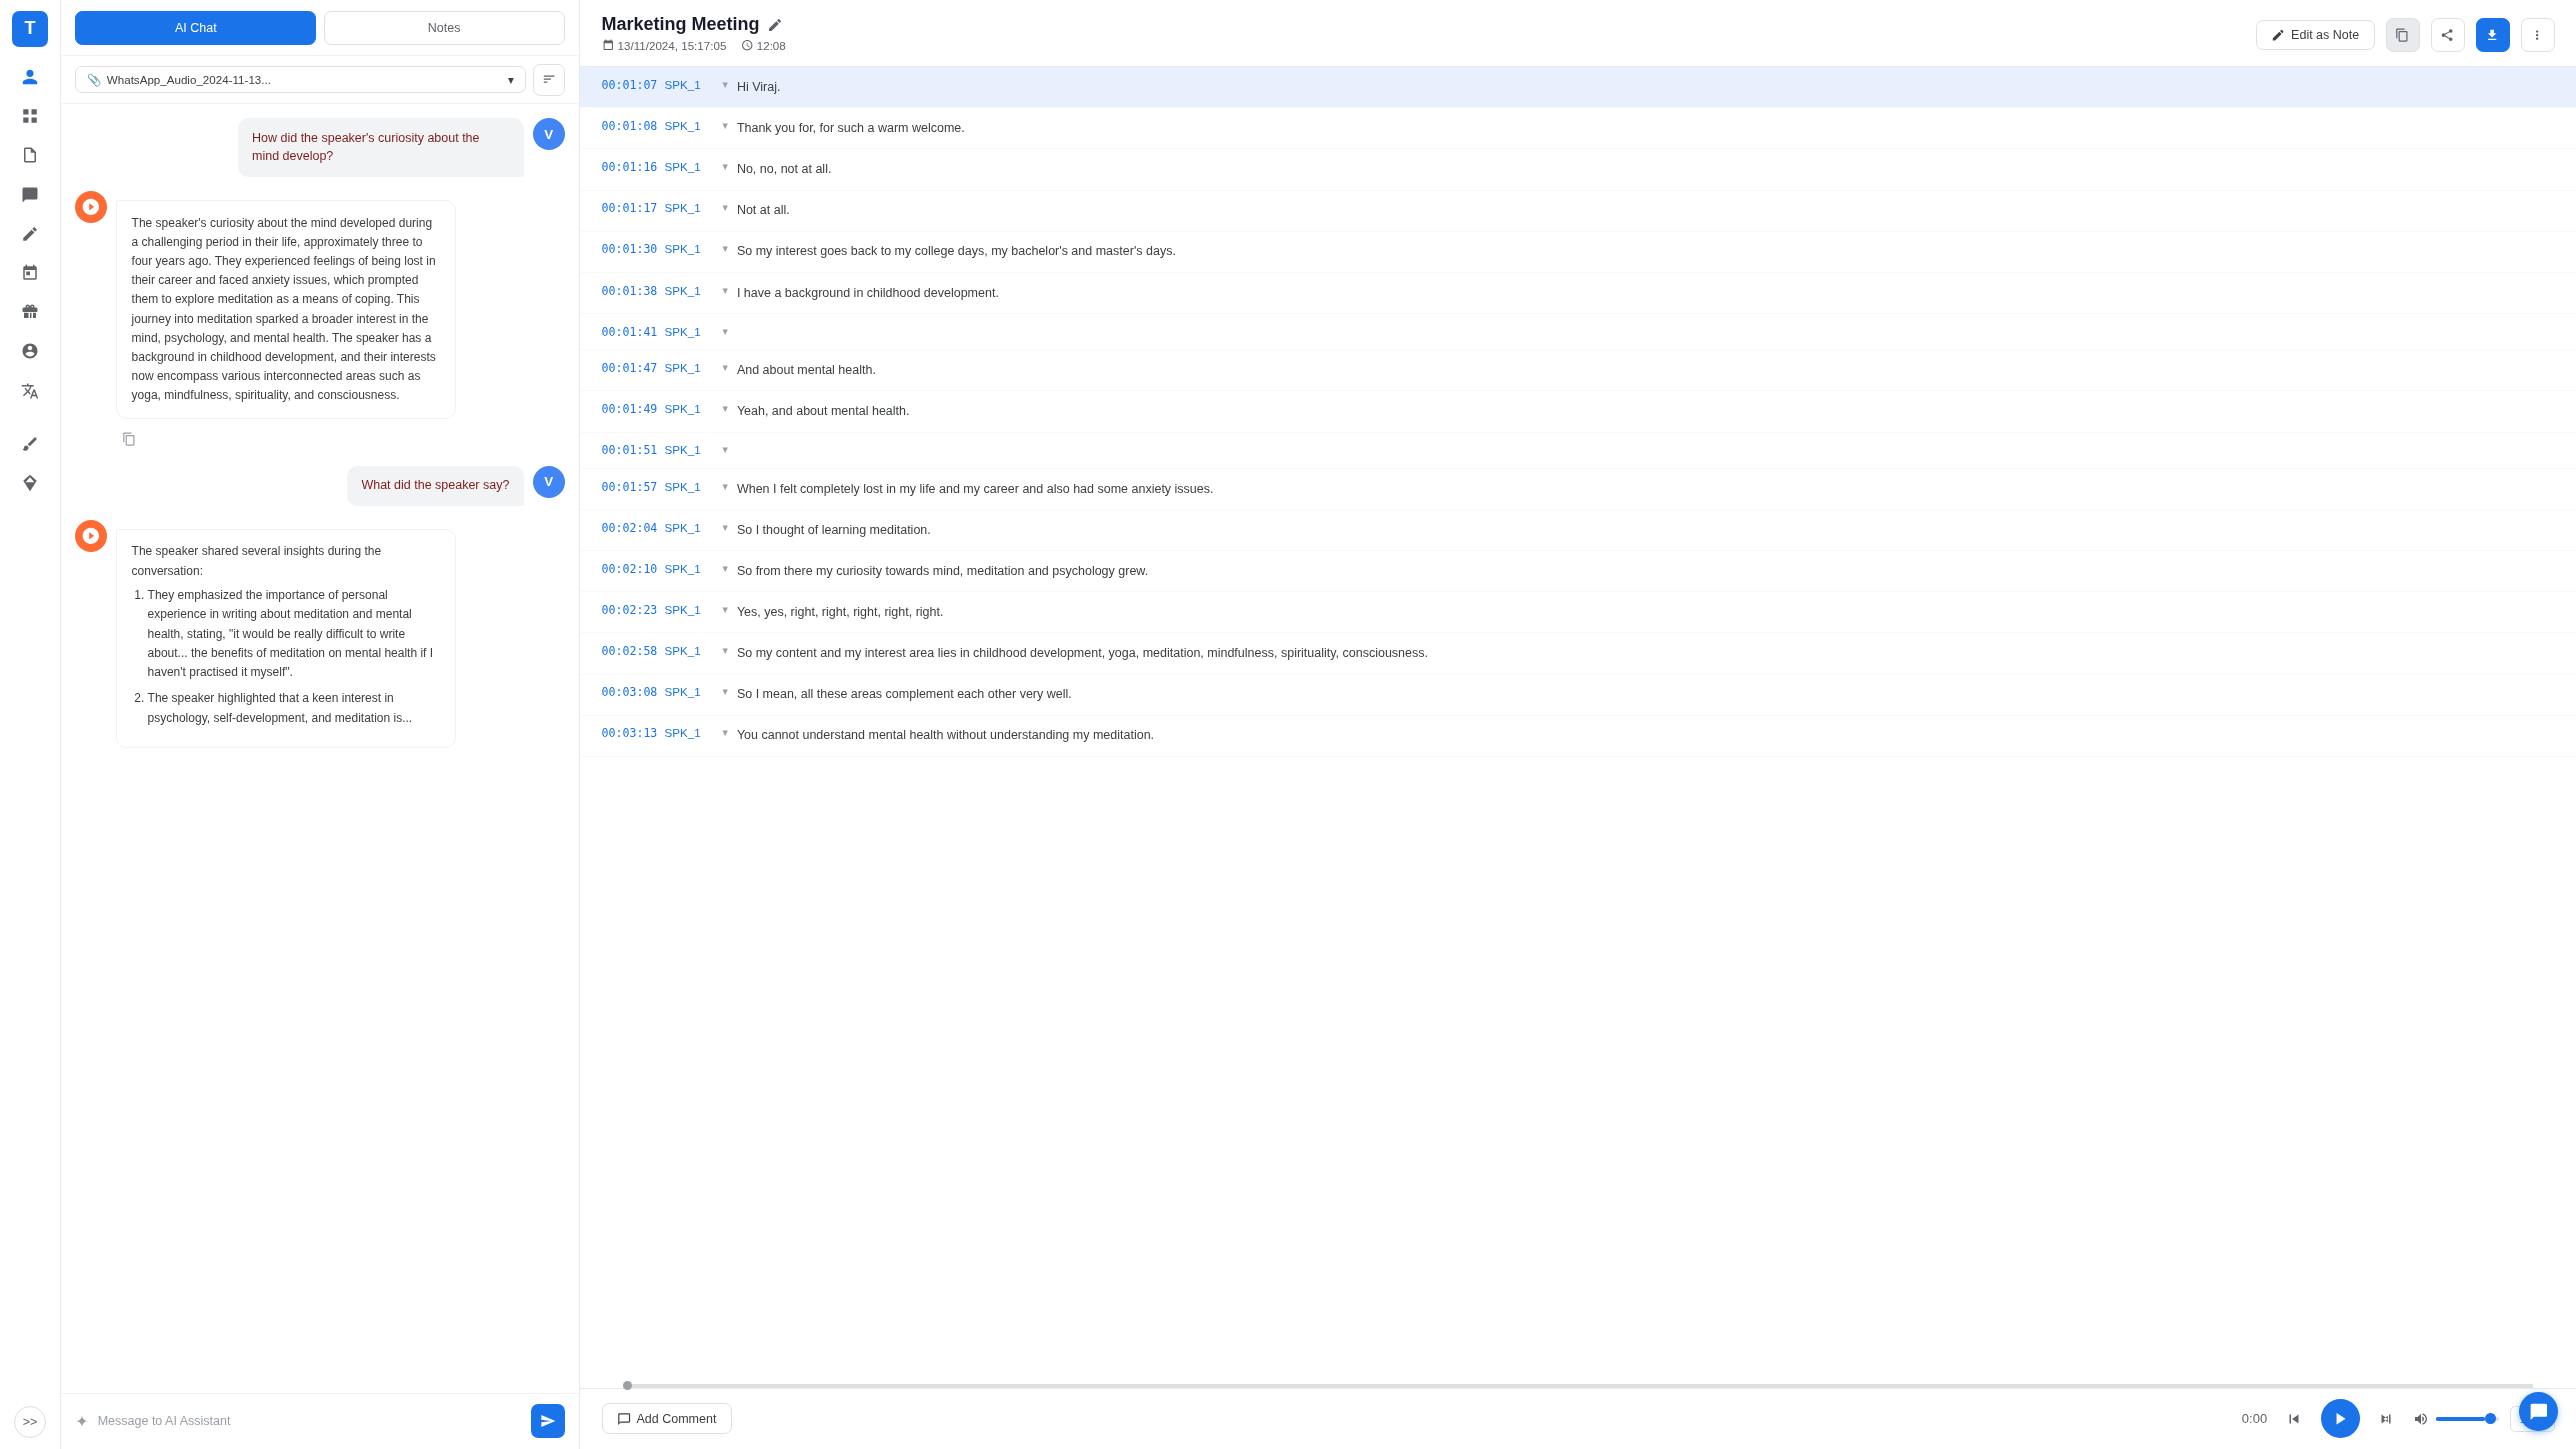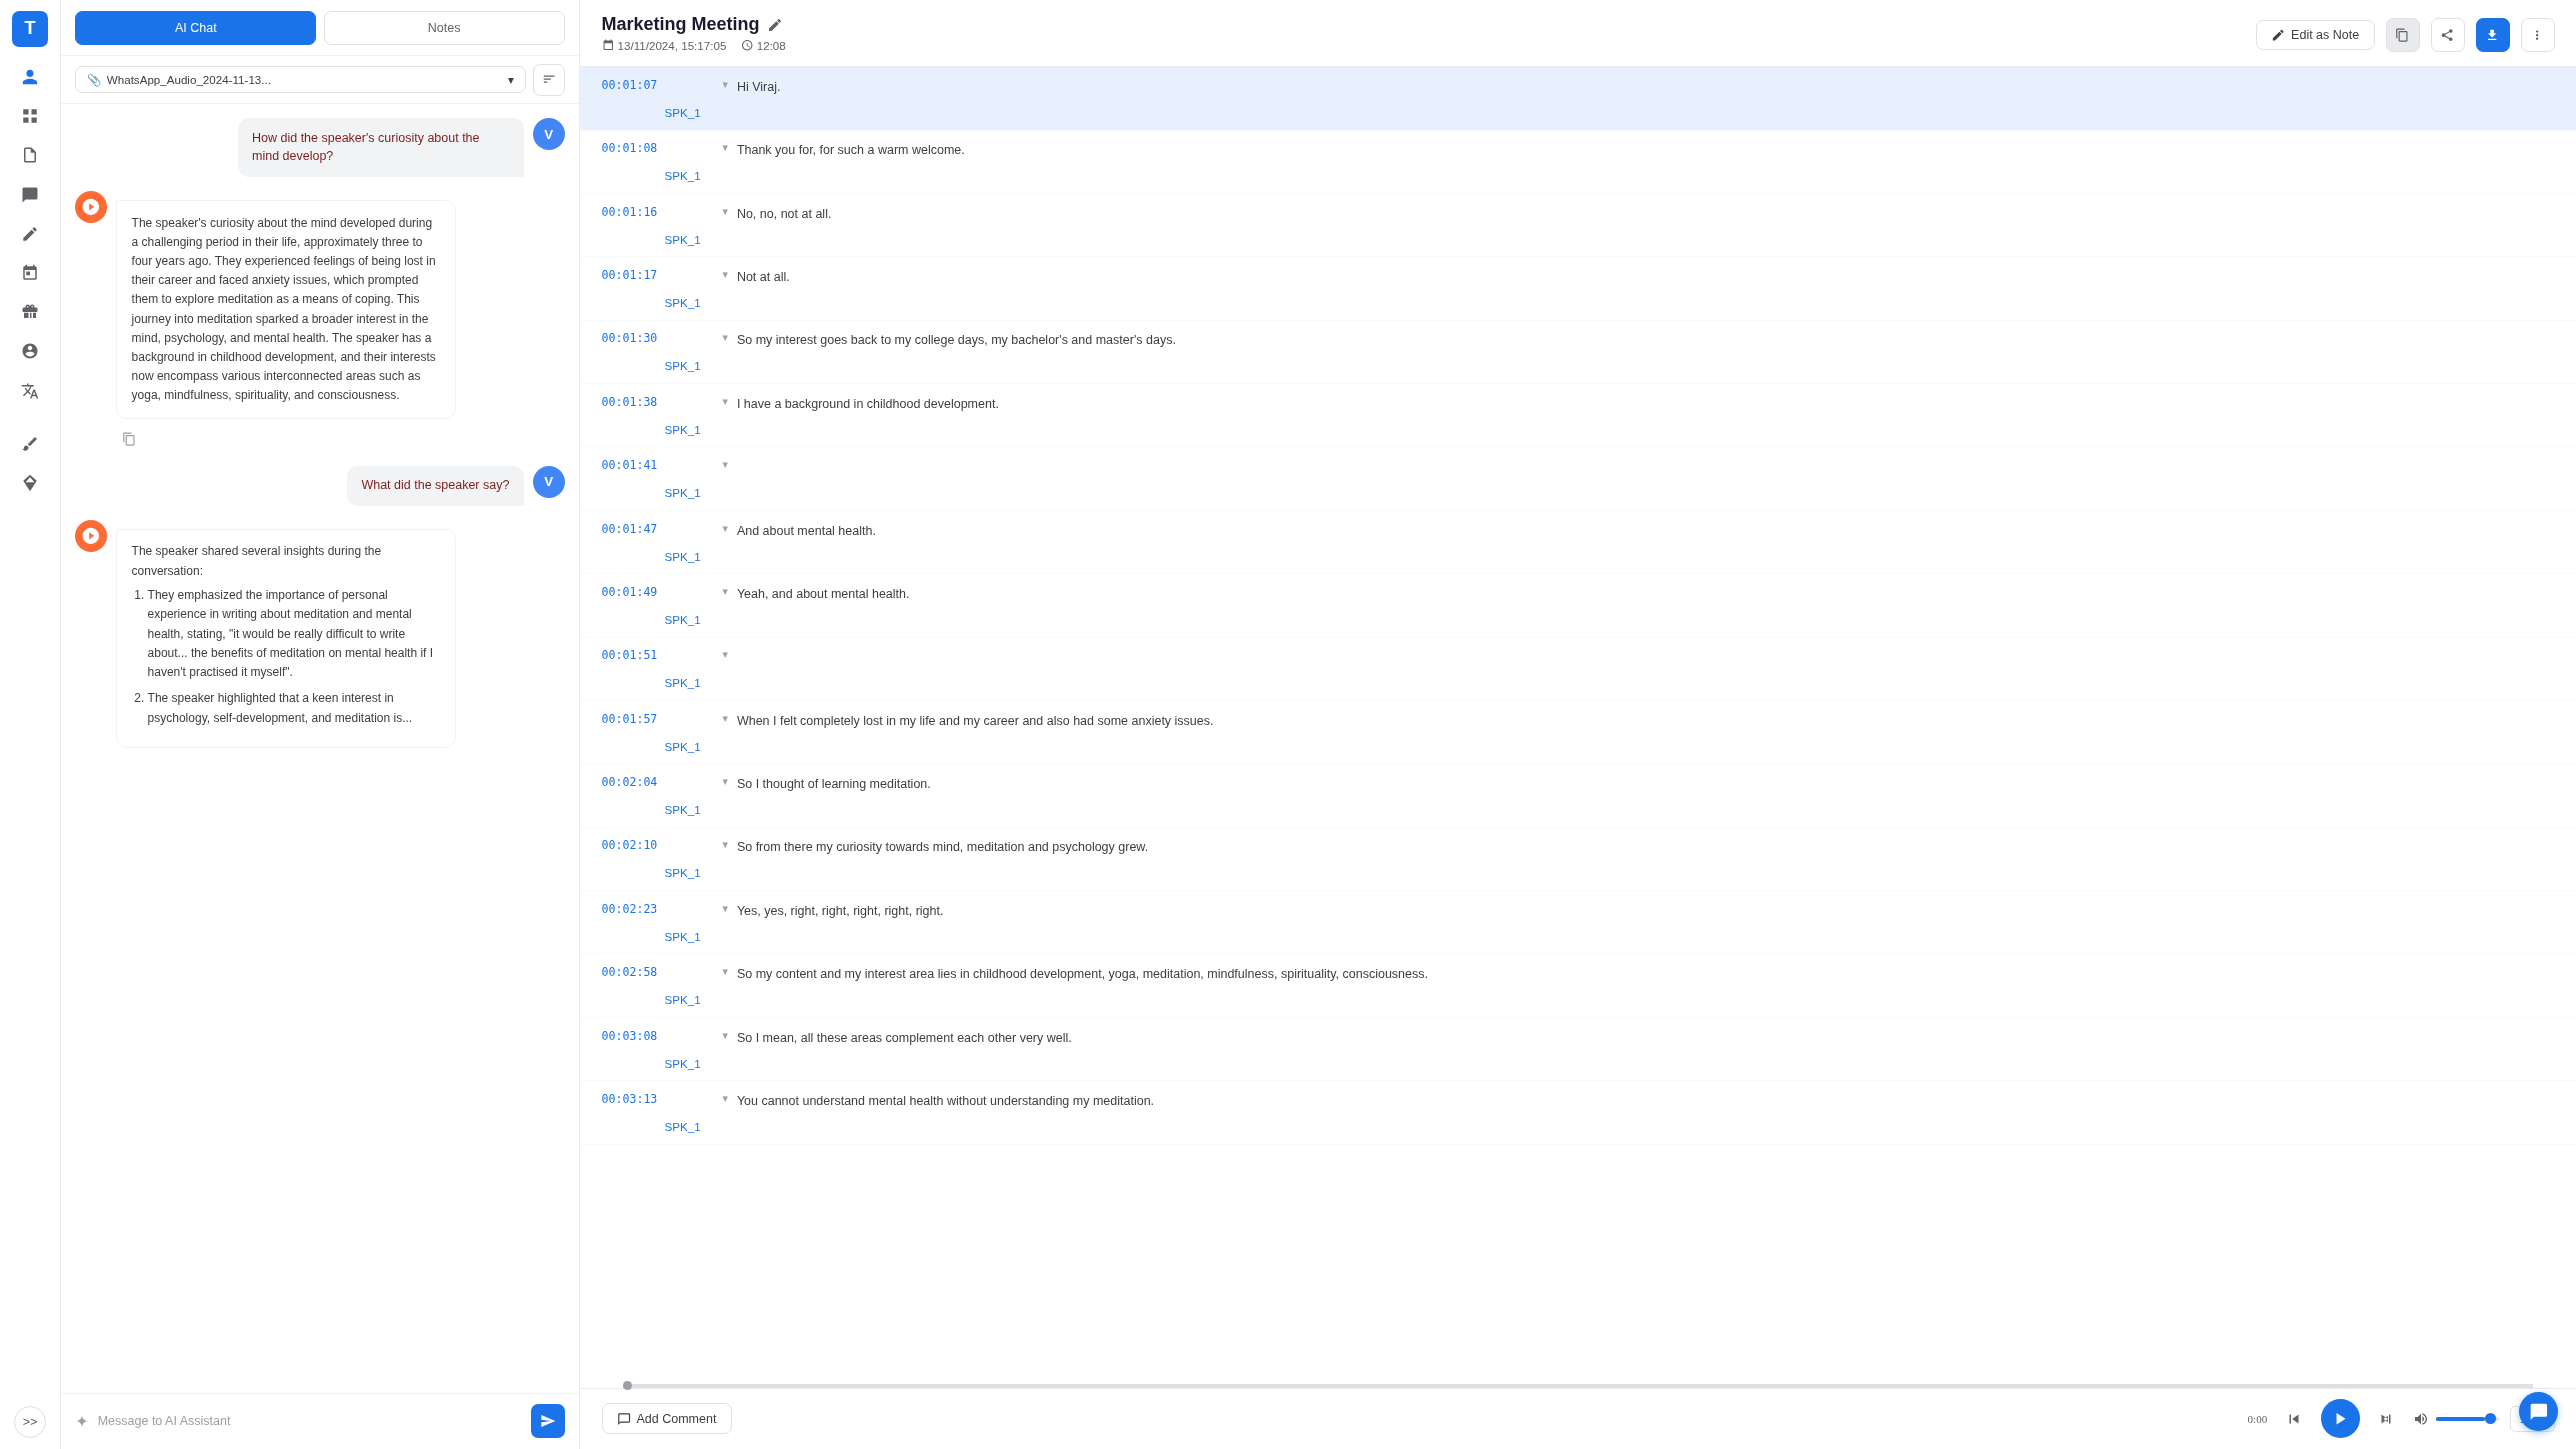--- a/index.html
+++ b/index.html
@@ -54,29 +54,29 @@
     .transcript-meta span { display: flex; align-items: center; gap: 3.6px; }
     .header-actions { margin-left: auto; display: flex; align-items: center; gap: 11px; }
     .edit-note-btn { display: flex; align-items: center; gap: 5.4px; padding: 7.2px 14.3px; border: 0.9px solid #e0e0e0; border-radius: 7.2px; cursor: pointer; font-size: 12.5px; color: #3c4043; background: #fff; }
     .icon-btn { width: 34px; height: 34px; display: flex; align-items: center; justify-content: center; border: 0.9px solid #e0e0e0; border-radius: 7.2px; cursor: pointer; color: #5f6368; background: #fff; }
     .icon-btn.primary { background: #1a73e8; border-color: #1a73e8; color: #fff; }
 
     .transcript-content { flex: 1; overflow-y: auto; padding: 0; }
     .transcript-row { display: flex; align-items: flex-start; padding: 10.7px 21.5px; border-bottom: 0.9px solid #f8f9fa; cursor: pointer; }
     .transcript-row.highlighted { background: #e8f0fe; }
     .time-stamp { color: #1a73e8; font-size: 11.6px; font-weight: 500; min-width: 63px; font-family: monospace; }
-    .speaker { color: #1a73e8; font-size: 11.6px; font-weight: 500; min-width: 49px; margin-top: 28px; }
+    .speaker { color: #1a73e8; font-size: 11.6px; font-weight: 500; min-width: 49px; }
     .chevron { color: #9aa0a6; margin: 0 9px; font-size: 10.7px; }
     .transcript-text { color: #3c4043; font-size: 12.5px; line-height: 1.5; flex: 1; }
 
     
     .player-bar { padding: 10.7px 21.5px; border-top: 0.9px solid #e8eaed; display: flex; align-items: center; gap: 14.3px; background: #fff; }
     .add-comment-btn { display: flex; align-items: center; gap: 5.4px; padding: 7.2px 14.3px; border: 0.9px solid #e0e0e0; border-radius: 7.2px; cursor: pointer; font-size: 12.5px; color: #3c4043; background: #fff; }
     .player-controls { display: flex; align-items: center; gap: 10.7px; margin-left: auto; }
-    .time-display { font-size: 11px; color: #5f6368; font-family: Liberation Serif, serif; }
+    .time-display { font-size: 13px; color: #5f6368; font-family: Liberation Sans, sans-serif; }
     .ctrl-btn { width: 32px; height: 32px; display: flex; align-items: center; justify-content: center; border-radius: 50%; cursor: pointer; color: #5f6368; }
     .play-btn { width: 39px; height: 39px; background: #1a73e8; border-radius: 50%; display: flex; align-items: center; justify-content: center; cursor: pointer; color: #fff; font-size: 16px; }
     .volume-area { display: flex; align-items: center; gap: 7.2px; }
     .volume-slider { width: 63px; height: 3.6px; background: #e0e0e0; border-radius: 1.8px; position: relative; cursor: pointer; }
     .volume-fill { width: 49px; height: 3.6px; background: #1a73e8; border-radius: 1.8px; }
     .volume-thumb { width: 10.7px; height: 10.7px; background: #1a73e8; border-radius: 50%; position: absolute; top: -3.6px; left: 49px; }
     .speed-selector { display: flex; align-items: center; gap: 1.8px; padding: 5.4px 9px; border: 0.9px solid #e0e0e0; border-radius: 5.4px; cursor: pointer; font-size: 11.6px; color: #3c4043; }
 
     .progress-bar { height: 3.6px; background: #e0e0e0; margin: 0 21.5px 0; position: relative; }
     .progress-dot { width: 9px; height: 9px; background: #9aa0a6; border-radius: 50%; position: absolute; top: -2.7px; left: 0; cursor: pointer; }

